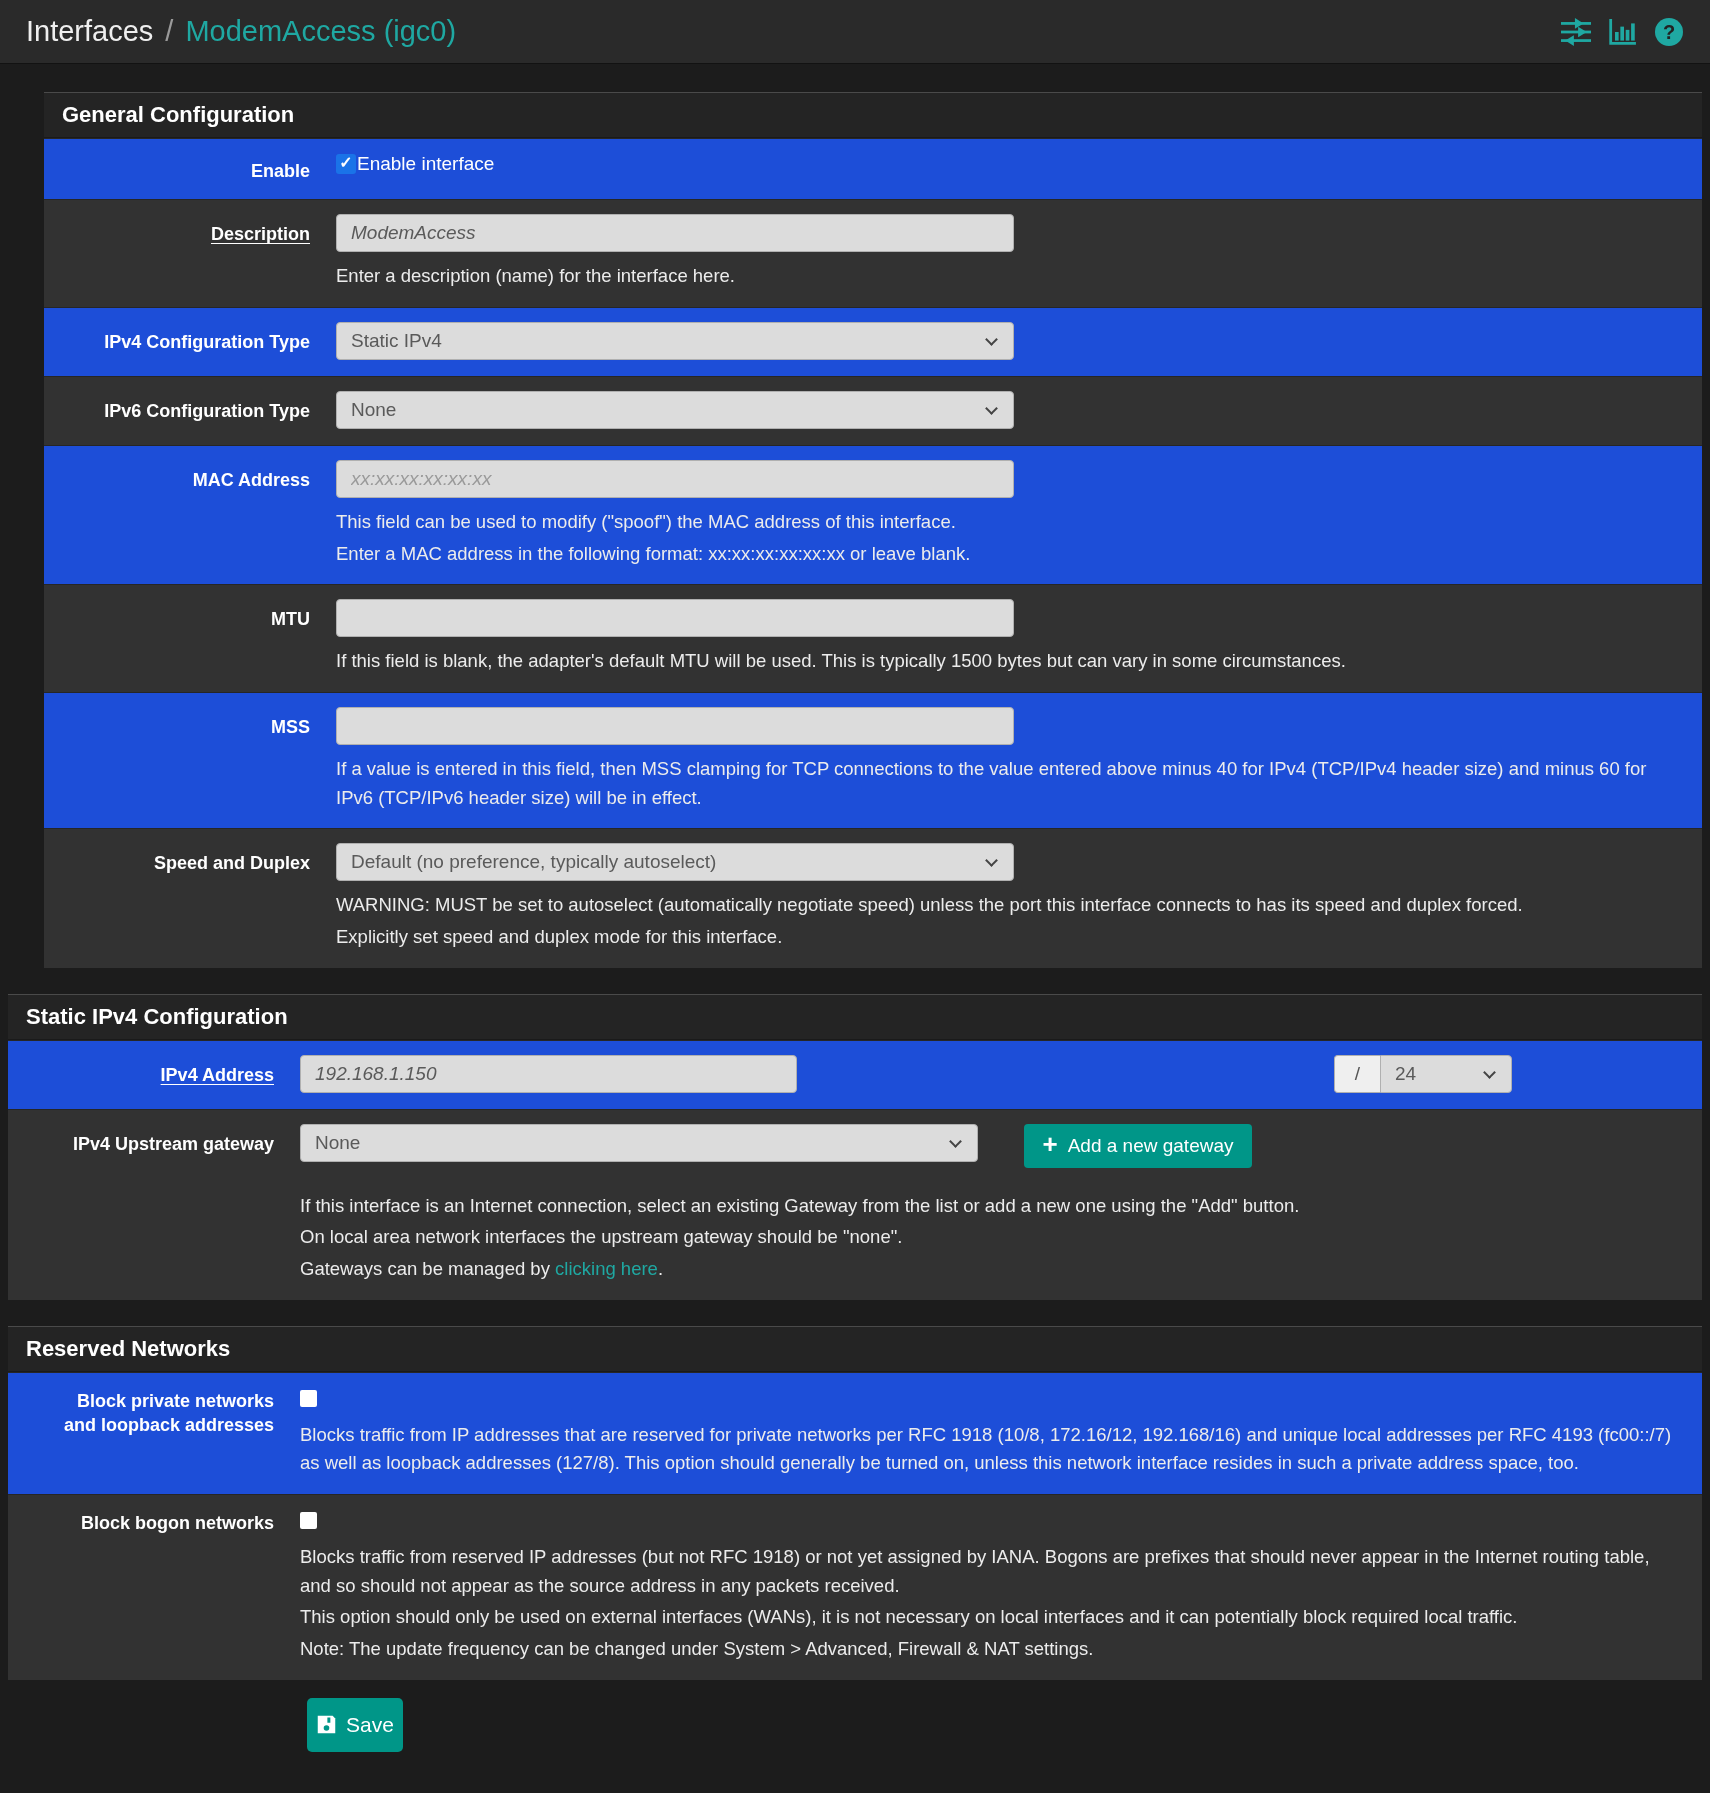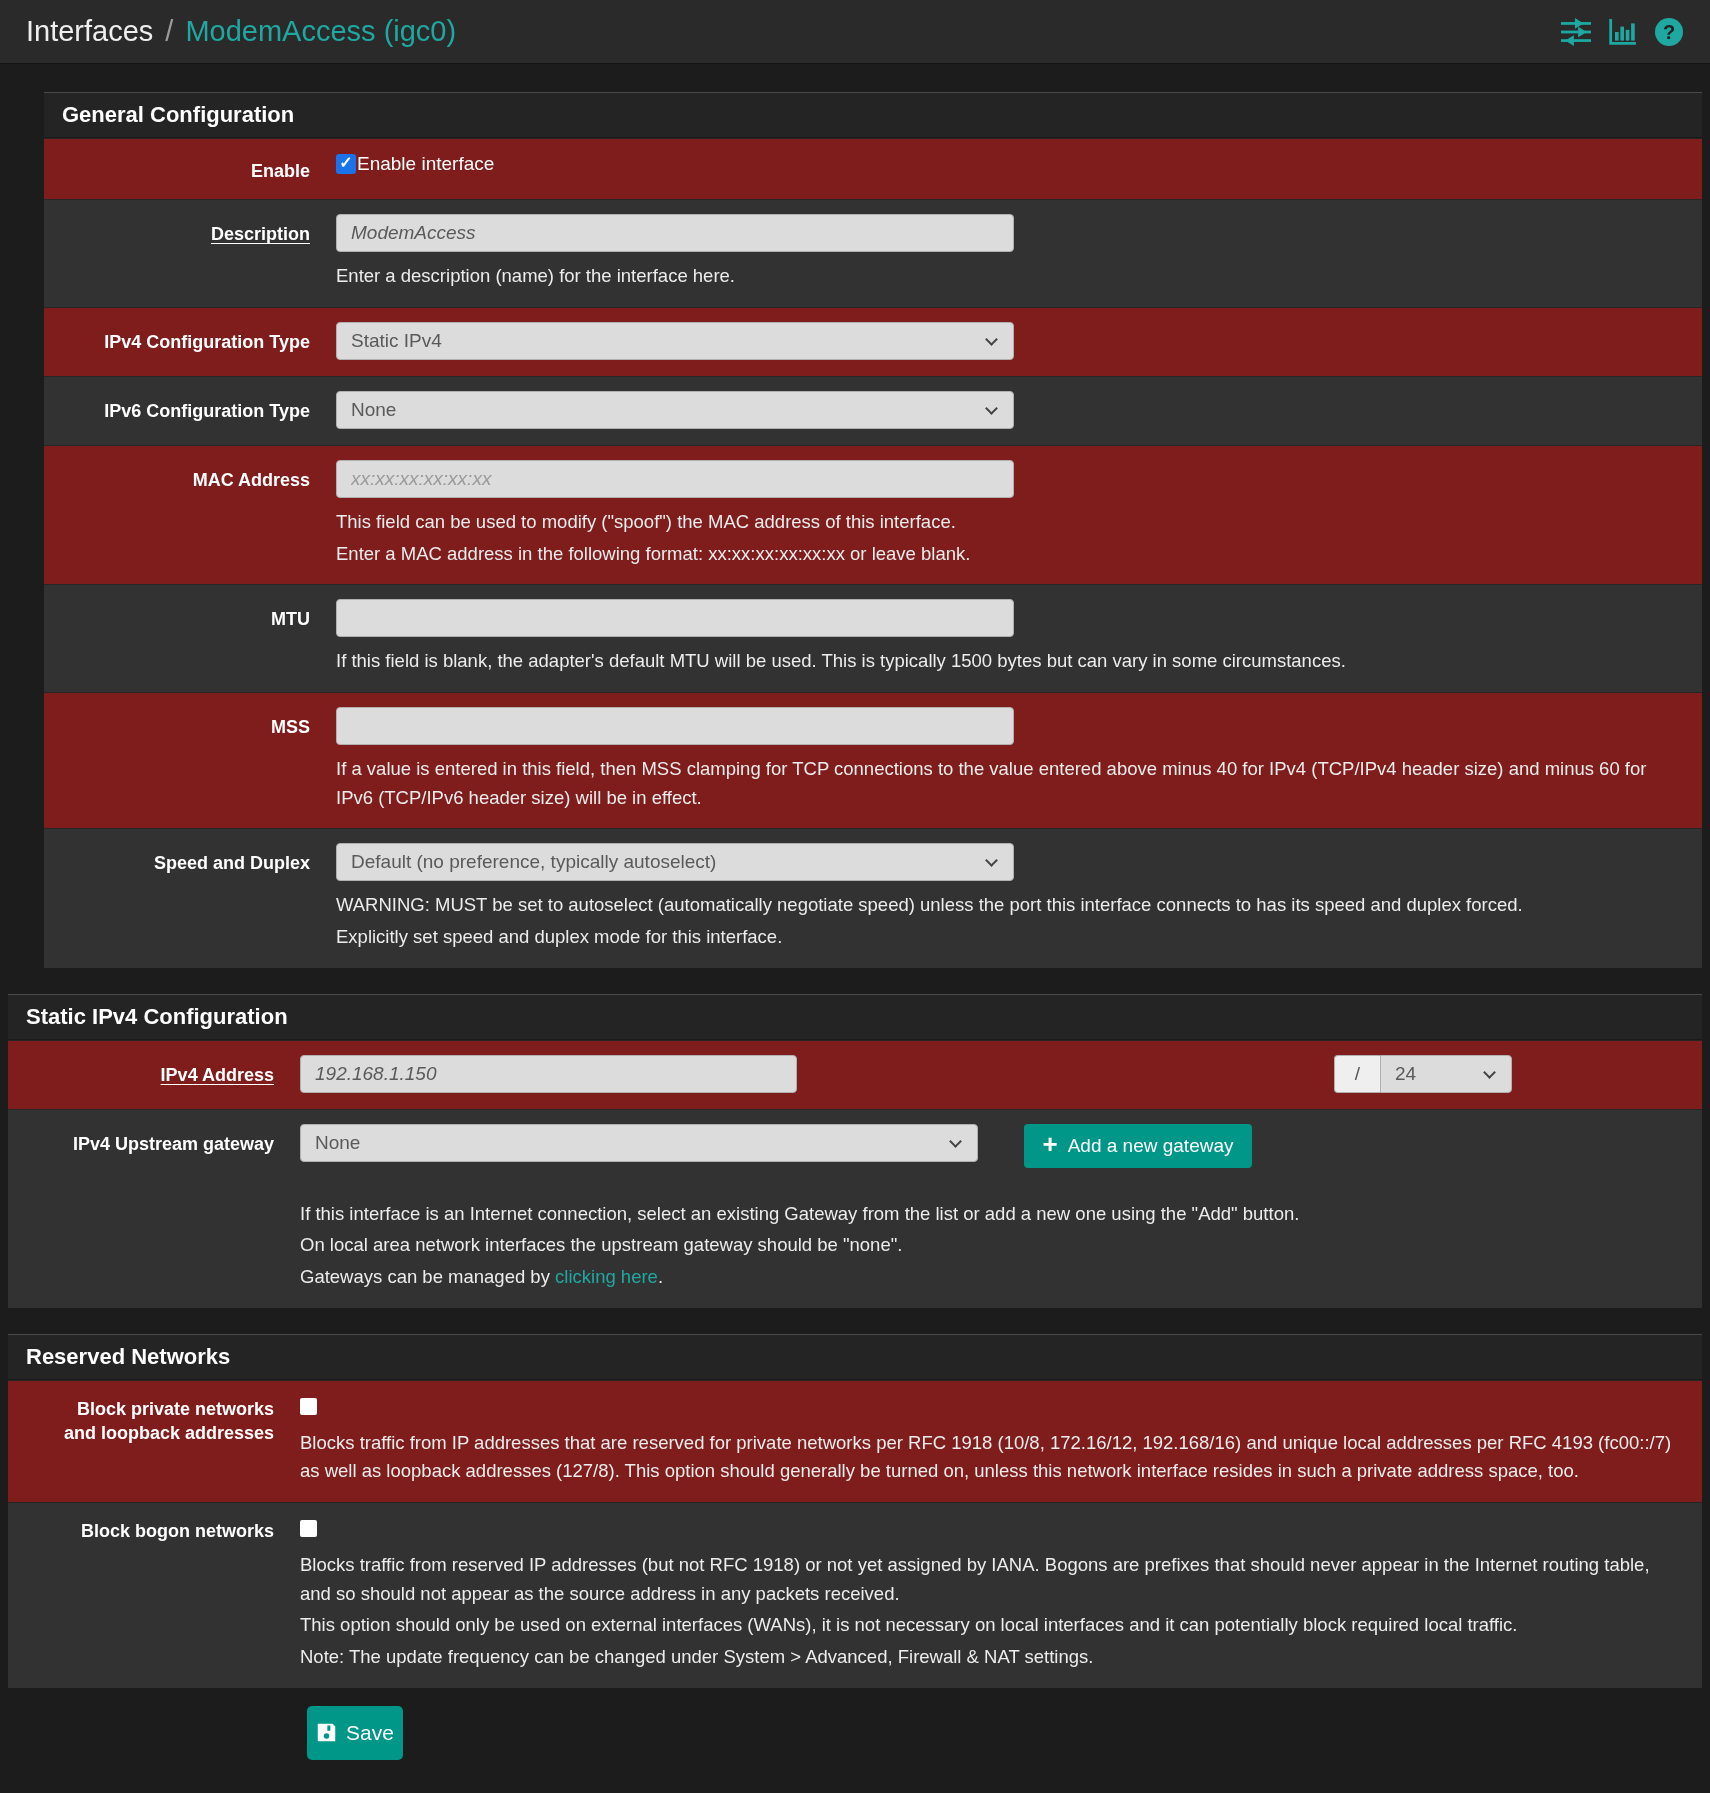--- a/index.html
+++ b/index.html
@@ -23,21 +23,21 @@
 
   
   .panel { margin:26px 8px 0; border-top:1px solid #4a4a4a; background:#333; }
   .panel:first-of-type { margin-top:28px;margin-left:44px; }
   .panel-heading {
     background:#242424; color:#fff; font-size:22px; font-weight:bold;
     padding:9px 18px; border-bottom:1px solid #1a1a1a;
   }
   .row { display:flex; padding:14px 0 16px; border-top:1px solid #262626; }
   .row:first-of-type { border-top:none; }
-  .shade-a { background:#7f1d1d; }
+  .shade-a { background:#1d4ed8; }
   .shade-b { background:#323232; }
   .lbl {
     width:292px; flex:0 0 292px; text-align:right; padding:8px 26px 0 0;
     font-weight:bold; font-size:18px; color:#fff; line-height:1.35;
   }
   .lbl .u { text-decoration: underline; text-underline-offset:3px; }
   .ctl { flex:1; padding-right:18px; }
 
   
   .text-input {
@@ -88,21 +88,21 @@
   .mask-select { width:132px; border-radius:0 4px 4px 0; }
 
   
   .gw-ctl { display:flex; align-items:flex-start; }
   .add-gw-btn {
     margin-left:46px; width:228px; height:44px; background:#009688; border:none;
     border-radius:4px; color:#fff; font-size:19px; display:flex; align-items:center;
     justify-content:center; gap:10px; cursor:pointer; font-family:"Liberation Sans", sans-serif;
   }
   .add-gw-btn .plus { font-size:26px; font-weight:bold; line-height:1; margin-top:-3px; }
-  .gw-help { margin-top:32px; }
+  .gw-help { margin-top:24px; }
 
   
   .footer { padding:18px 0 0 307px; }
   .save-btn {
     width:96px; height:54px; background:#009688; border:none; border-radius:5px;
     color:#fff; font-size:21px; display:flex; align-items:center; justify-content:center;
     gap:9px; cursor:pointer; font-family:"Liberation Sans", sans-serif;
   }
 </style>
 </head>

